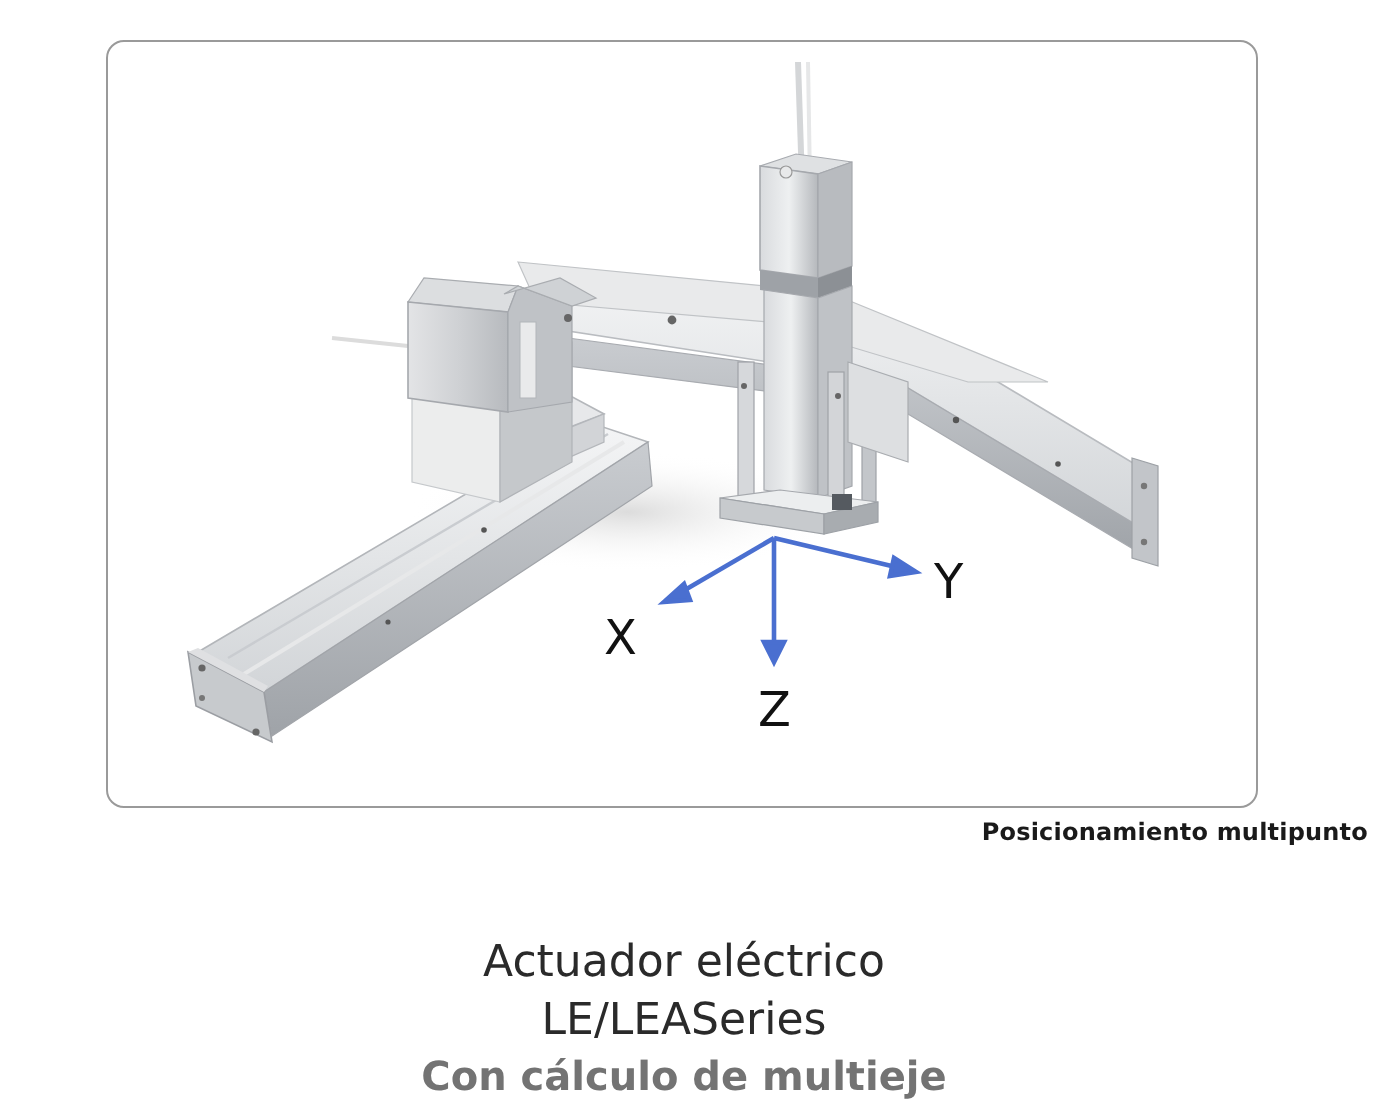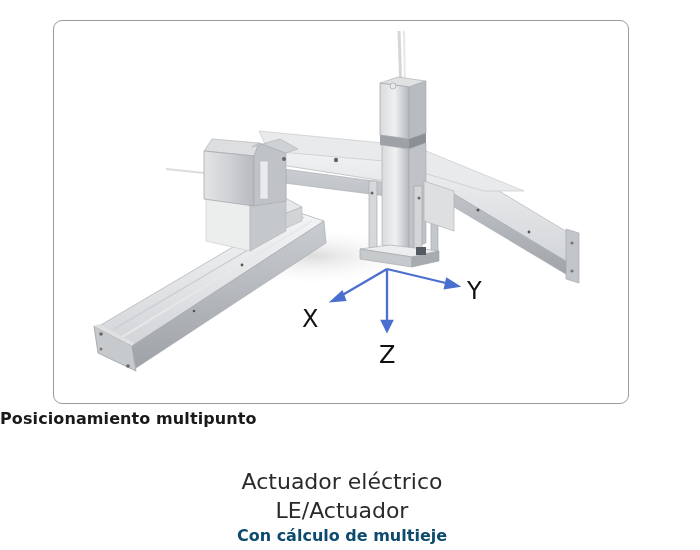--- a/index.html
+++ b/index.html
@@ -34,36 +34,36 @@
       left: 0;
       top: 0;
       width: 576px;
       height: 384px;
     }
     .caption {
       position: absolute;
       left: 0;
       top: 409px;
       width: 684px;
-      text-align: left;
+      text-align: right;
       font-weight: bold;
-      font-size: 16px;
+      font-size: 12px;
       letter-spacing: 0.1px;
     }
     .desc {
       position: absolute;
       left: 0;
       width: 684px;
       text-align: center;
       font-size: 22px;
       color: #2a2a2a;
     }
     .desc.l1 { top: 469px; }
     .desc.l2 { top: 498px; }
-    .desc.l3 { top: 526px; font-weight: bold; font-size: 16px; color: #0c4a6e; }
+    .desc.l3 { top: 526px; font-weight: bold; font-size: 20px; color: #737373; }
     .axis-label {
       font-family: "DejaVu Sans", "Liberation Sans", sans-serif;
       font-size: 24px;
       fill: #111111;
     }
   </style>
 </head>
 <body>
 
 <div class="page">
@@ -175,16 +175,16 @@
       </g>
       <text class="axis-label" x="248" y="306">X</text>
       <text class="axis-label" x="413" y="278">Y</text>
       <text class="axis-label" x="325" y="342">Z</text>
     </svg>
   </div>
 
   <div class="caption">Posicionamiento multipunto</div>
 
   <div class="desc l1">Actuador eléctrico</div>
-  <div class="desc l2">LE/Actuador</div>
+  <div class="desc l2">LE/LEASeries</div>
   <div class="desc l3">Con cálculo de multieje</div>
 
 </div>
 
 </body></html>

